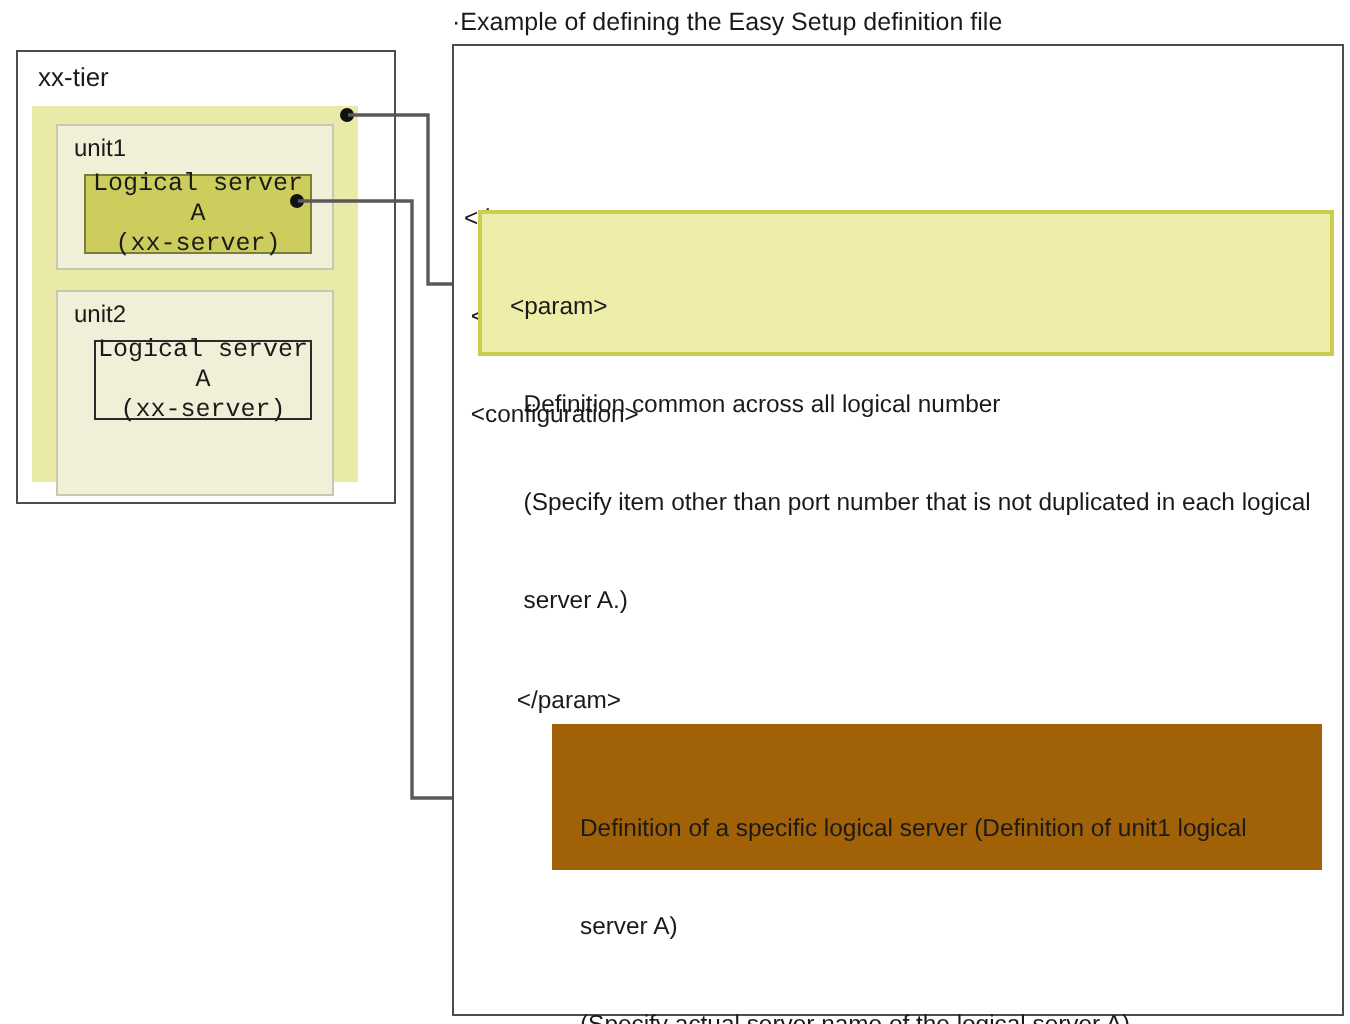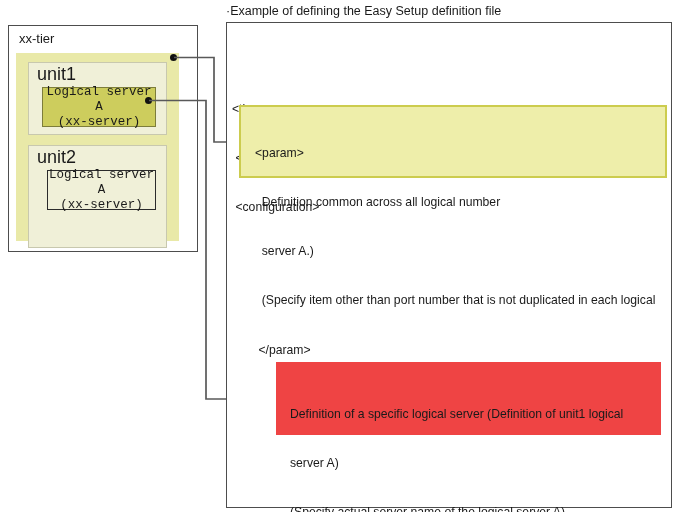--- a/index.html
+++ b/index.html
@@ -54,21 +54,21 @@
     background: #f0f0d8;
     border: 1px solid #c8c8ae;
     box-sizing: border-box;
   }
   #unit1-box { left: 28px; top: 62px; width: 139px; height: 73px; }
   #unit2-box { left: 28px; top: 145px; width: 139px; height: 103px; }
   .unit-label {
     position: absolute;
     left: 8px;
     top: 4px;
-    font-size: 18px;
+    font-size: 12px;
     line-height: 14px;
     white-space: nowrap;
   }
 
   
   .server-box {
     position: absolute;
     box-sizing: border-box;
     display: flex;
     flex-direction: column;
@@ -163,21 +163,21 @@
     width: 428px;
     height: 73px;
     background: #eeeeaa;
     border: 2px solid #cccc4e;
   }
   #callout-server {
     left: 276px;
     top: 362px;
     width: 385px;
     height: 73px;
-    background: #ef4444;
+    background: #a16207;
     border: none;
     padding: 11px 0 0 14px;
   }
 </style>
 </head>
 <body>
 
 <div id="tier-frame">
   <div id="tier-label">xx-tier</div>
 </div>
@@ -227,22 +227,22 @@
       <div class="code-line"></div>
     </div>
     
     
   </div>
 </div>
 
 <div id="callout-param" class="callout">
   <div class="code-line">&lt;param&gt;</div>
   <div class="code-line">  Definition common across all logical number</div>
+  <div class="code-line">  (Specify item other than port number that is not duplicated in each logical</div>
   <div class="code-line">  server A.)</div>
-  <div class="code-line">  (Specify item other than port number that is not duplicated in each logical</div>
   <div class="code-line"> &lt;/param&gt;</div>
 </div>
 
 <div id="callout-server" class="callout">
   <div class="code-line">Definition of a specific logical server (Definition of unit1 logical</div>
   <div class="code-line">server A)</div>
   <div class="code-line">(Specify actual server name of the logical server A)</div>
 </div>
 
 </body></html>

